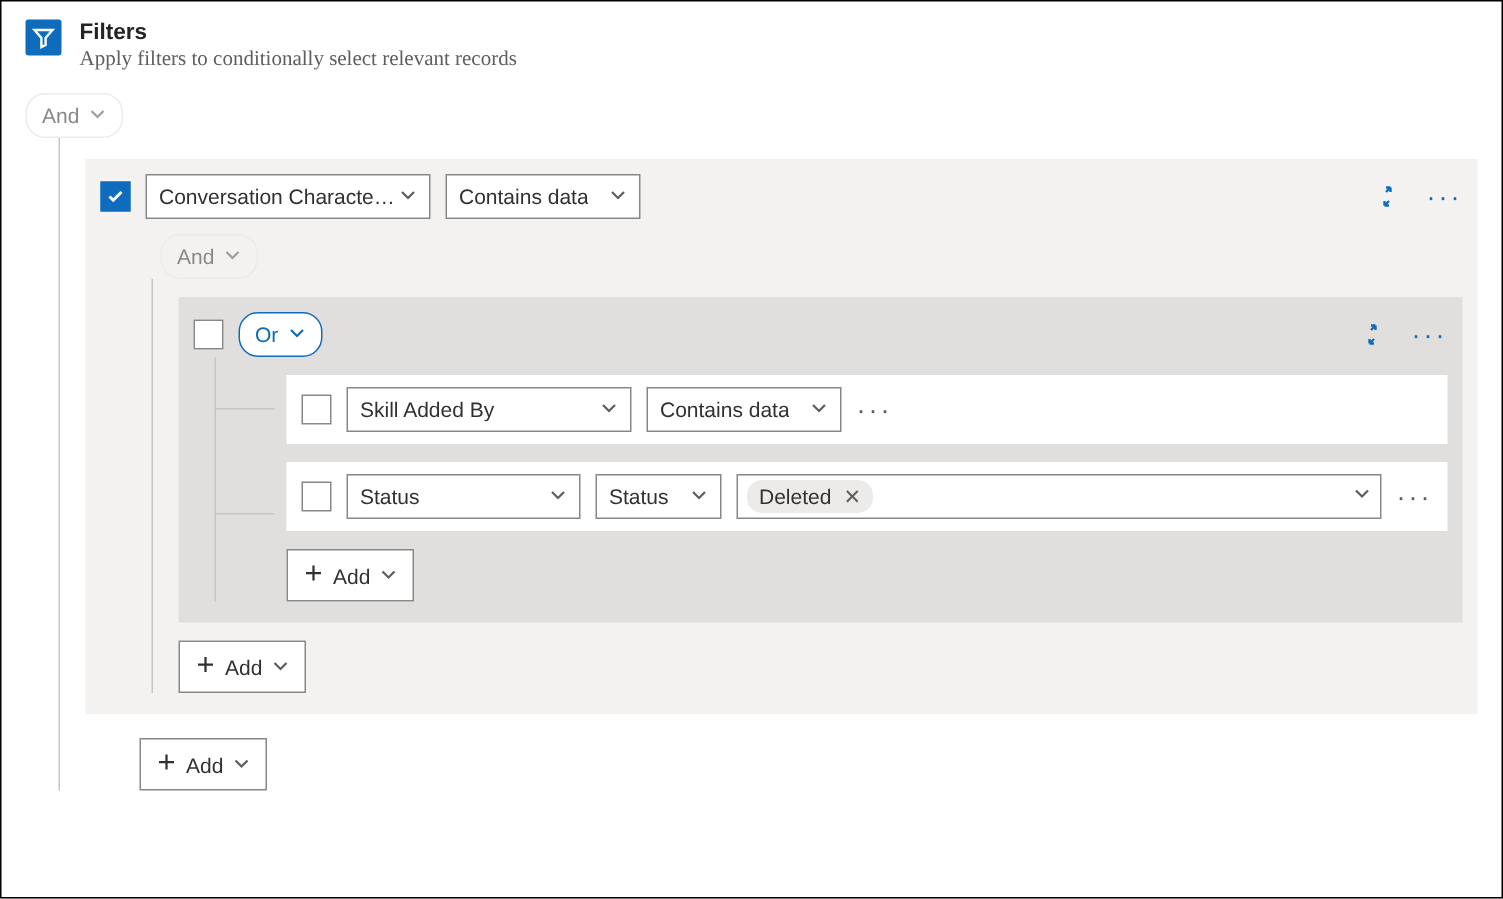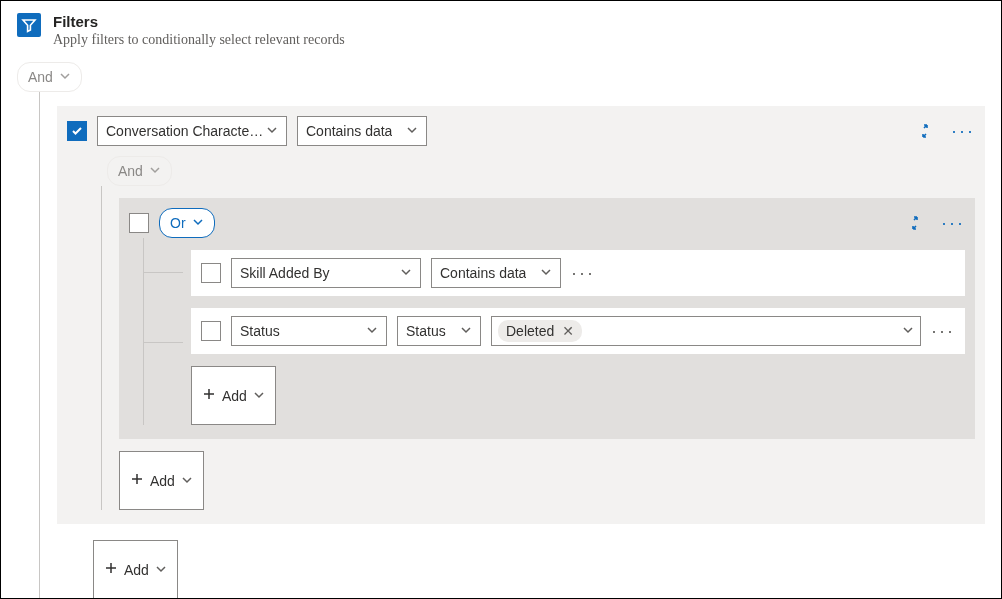--- a/index.html
+++ b/index.html
@@ -45,21 +45,21 @@
 
   .sub { display: flex; }
   .sub .rail { width: 52px; }
   .sub .rail::before { left: 34px; }
 
   .row-card { background: #fff; padding: 8px 10px; display: flex; align-items: center; gap: 10px; margin-top: 12px; }
 
   .tag { display: inline-flex; align-items: center; gap: 8px; background: #edebe9; padding: 3px 8px; font-size: 14px; color: #323130; border-radius: 10px; }
   .tag .x { cursor: pointer; color: #605e5c; }
 
-  .addbtn { display: inline-flex; align-items: center; gap: 6px; border: 1px solid #8a8886; background: #fff; padding: 20px 10px; font-size: 14px; color: #323130; cursor: pointer; min-height: 30px; }
+  .addbtn { display: inline-flex; align-items: center; gap: 6px; border: 1px solid #8a8886; background: #fff; padding: 8px 10px; font-size: 14px; color: #323130; cursor: pointer; min-height: 30px; }
   .plus svg { stroke: #323130; stroke-width: 1.5; fill: none; }
 
   .valuedrop { display: inline-flex; align-items: center; border: 1px solid #8a8886; background: #fff; padding: 3px 6px; cursor: pointer; min-height: 30px; gap: 8px; }
 
   .sub2 { display: flex; }
   .sub2 .rail2 { position: relative; width: 62px; }
   .sub2 .rail2::before { content: ""; position: absolute; top: 0; bottom: 0; left: 14px; width: 1px; background: #c8c6c4; }
   .sub2 .rail2 .branch { position: absolute; left: 14px; width: 40px; height: 1px; background: #c8c6c4; }
   .sub2 .rail2 .b1 { top: 34px; }
   .sub2 .rail2 .b2 { top: 104px; }

